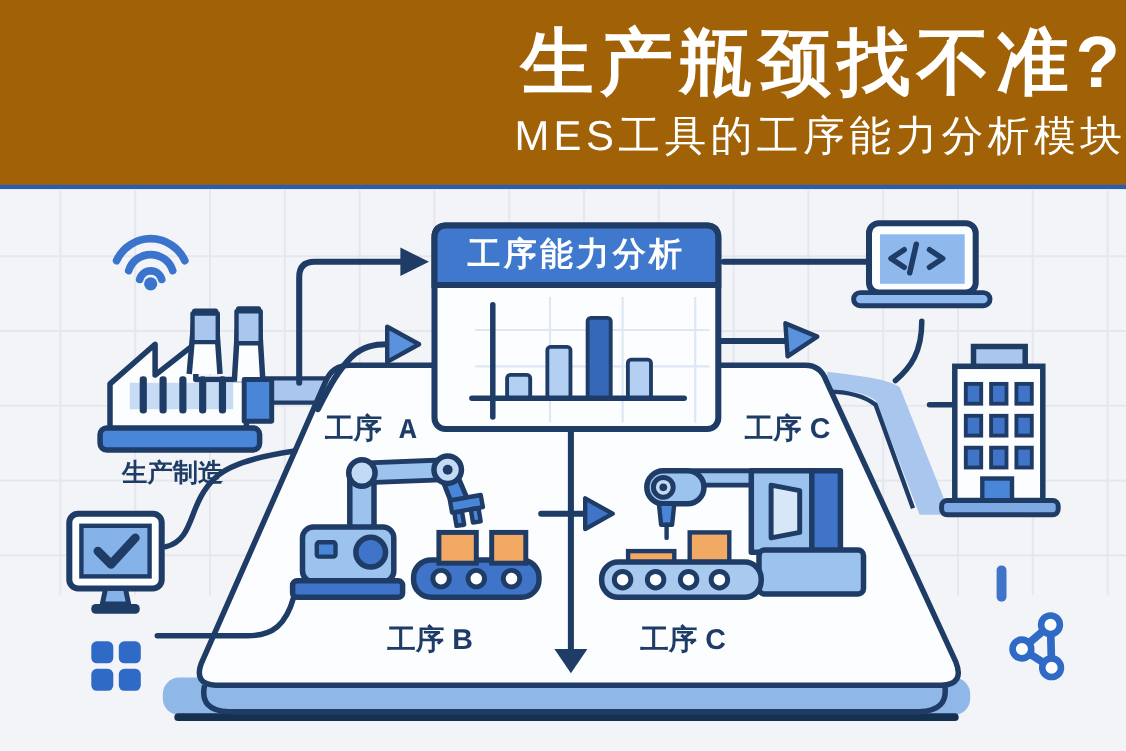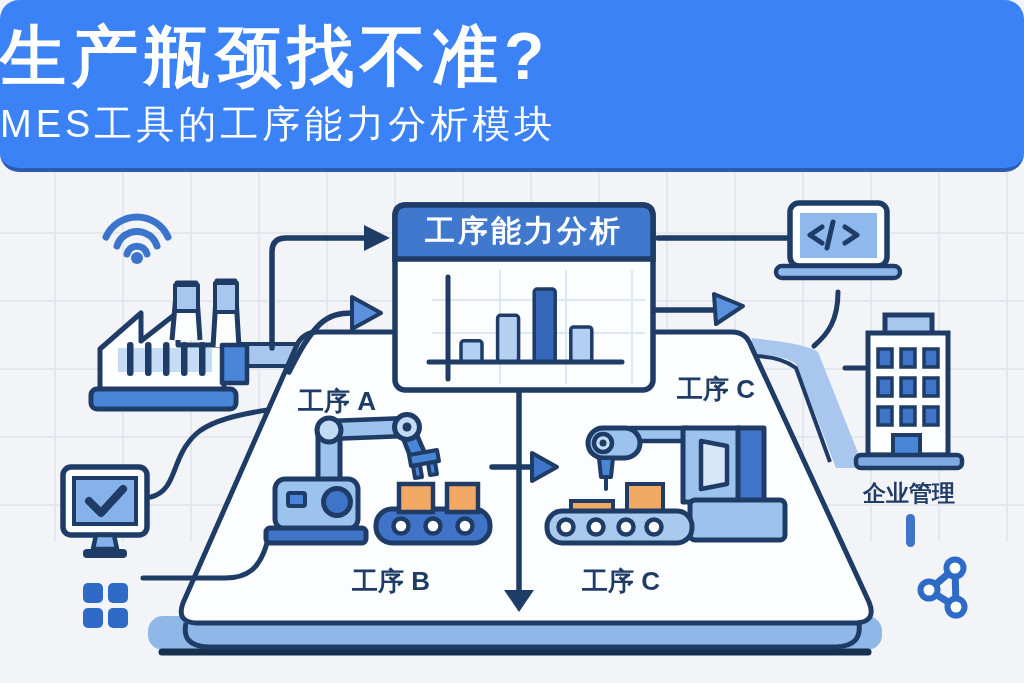--- a/index.html
+++ b/index.html
@@ -4,22 +4,22 @@
 <style>
   html,body{margin:0;padding:0;}
   body{
     width:1024px;height:683px;position:relative;overflow:hidden;
     font-family:"Liberation Sans","DejaVu Sans",sans-serif;
     background:#f3f4f7;
   }
   
   .header{
     position:absolute;left:0;top:0;width:1024px;height:172px;
-    background:#3b82f6;border-bottom:4px solid #2b5cb0;
-    box-sizing:border-box;color:#fff;text-align:left;border-radius:19px;
+    background:#a16207;border-bottom:4px solid #2b5cb0;
+    box-sizing:border-box;color:#fff;text-align:right;
   }
   .header .title{
     margin-top:14px;font-size:66px;line-height:84px;font-weight:bold;
     letter-spacing:6px;
   }
   .header .subtitle{
     font-size:38px;line-height:52px;font-weight:normal;letter-spacing:4px;
   }
   
   .diagram{
@@ -253,18 +253,18 @@
           <rect x="570.8" y="326.96" width="21" height="35.04" rx="3" fill="#b3d0f2" stroke="#1e3c66" stroke-width="3.5"></rect>
         </g>
     <g stroke="#1e3c66" stroke-width="5" stroke-linecap="round">
       <path d="M448,277 V379"></path>
       <path d="M429,362 H622"></path>
     </g>
   </g>
 </svg>
 
   <div class="panel-title">工序能力分析</div>
-  <div class="lbl" style="left:337px;top:212px;">工序 A</div>
+  <div class="lbl small" style="left:157px;top:242px;">生产制造</div>
+  <div class="lbl" style="left:337px;top:200px;font-family:Liberation Mono, monospace;">工序 A</div>
   <div class="lbl" style="left:716px;top:200px;">工序 C</div>
   <div class="lbl" style="left:391px;top:392px;">工序 B</div>
   <div class="lbl" style="left:621px;top:392px;">工序 C</div>
-  <div class="lbl small" style="left:909px;top:306px;">企业管理</div>
 </div>
 
 </body></html>

